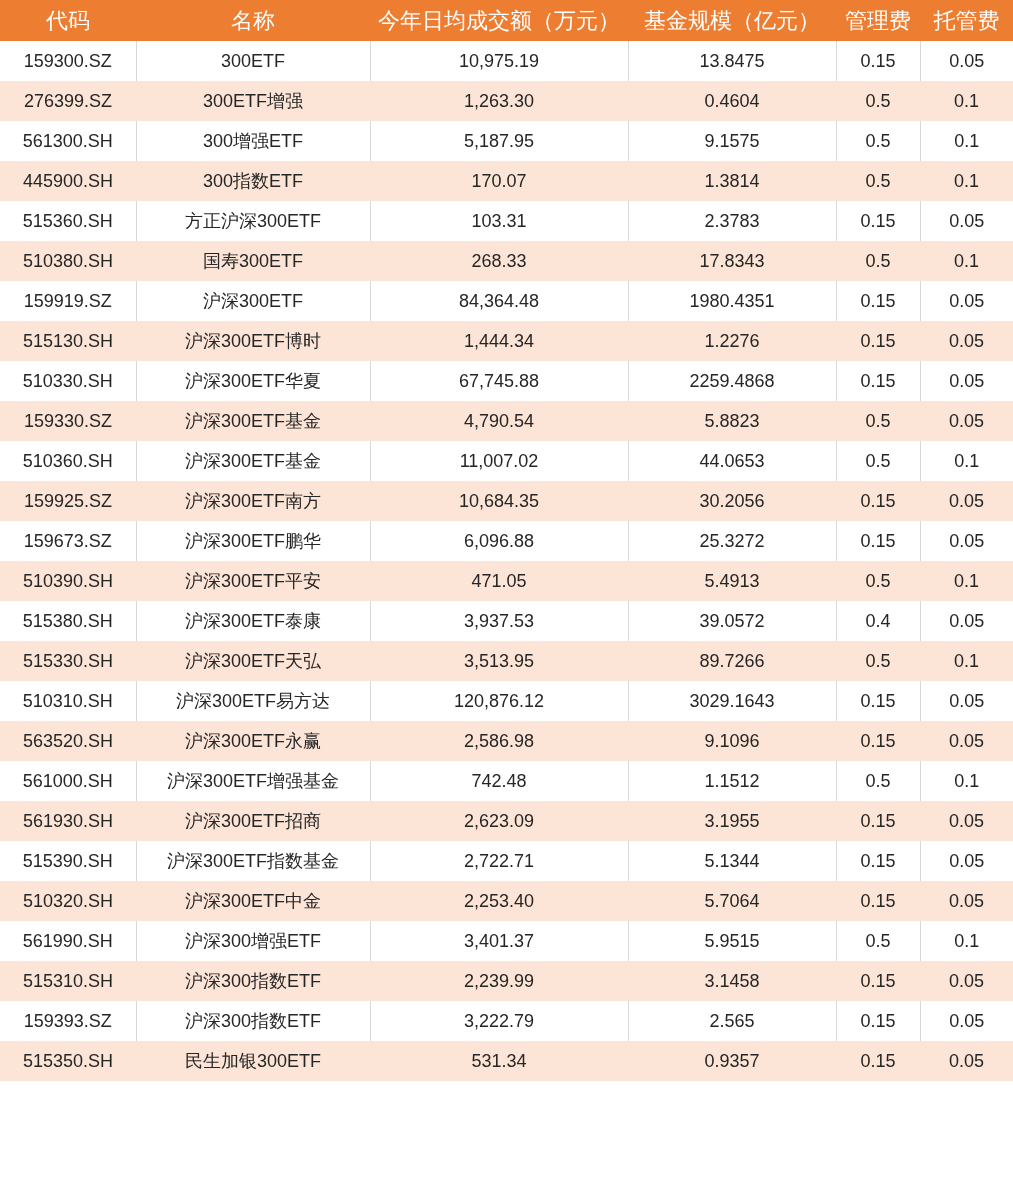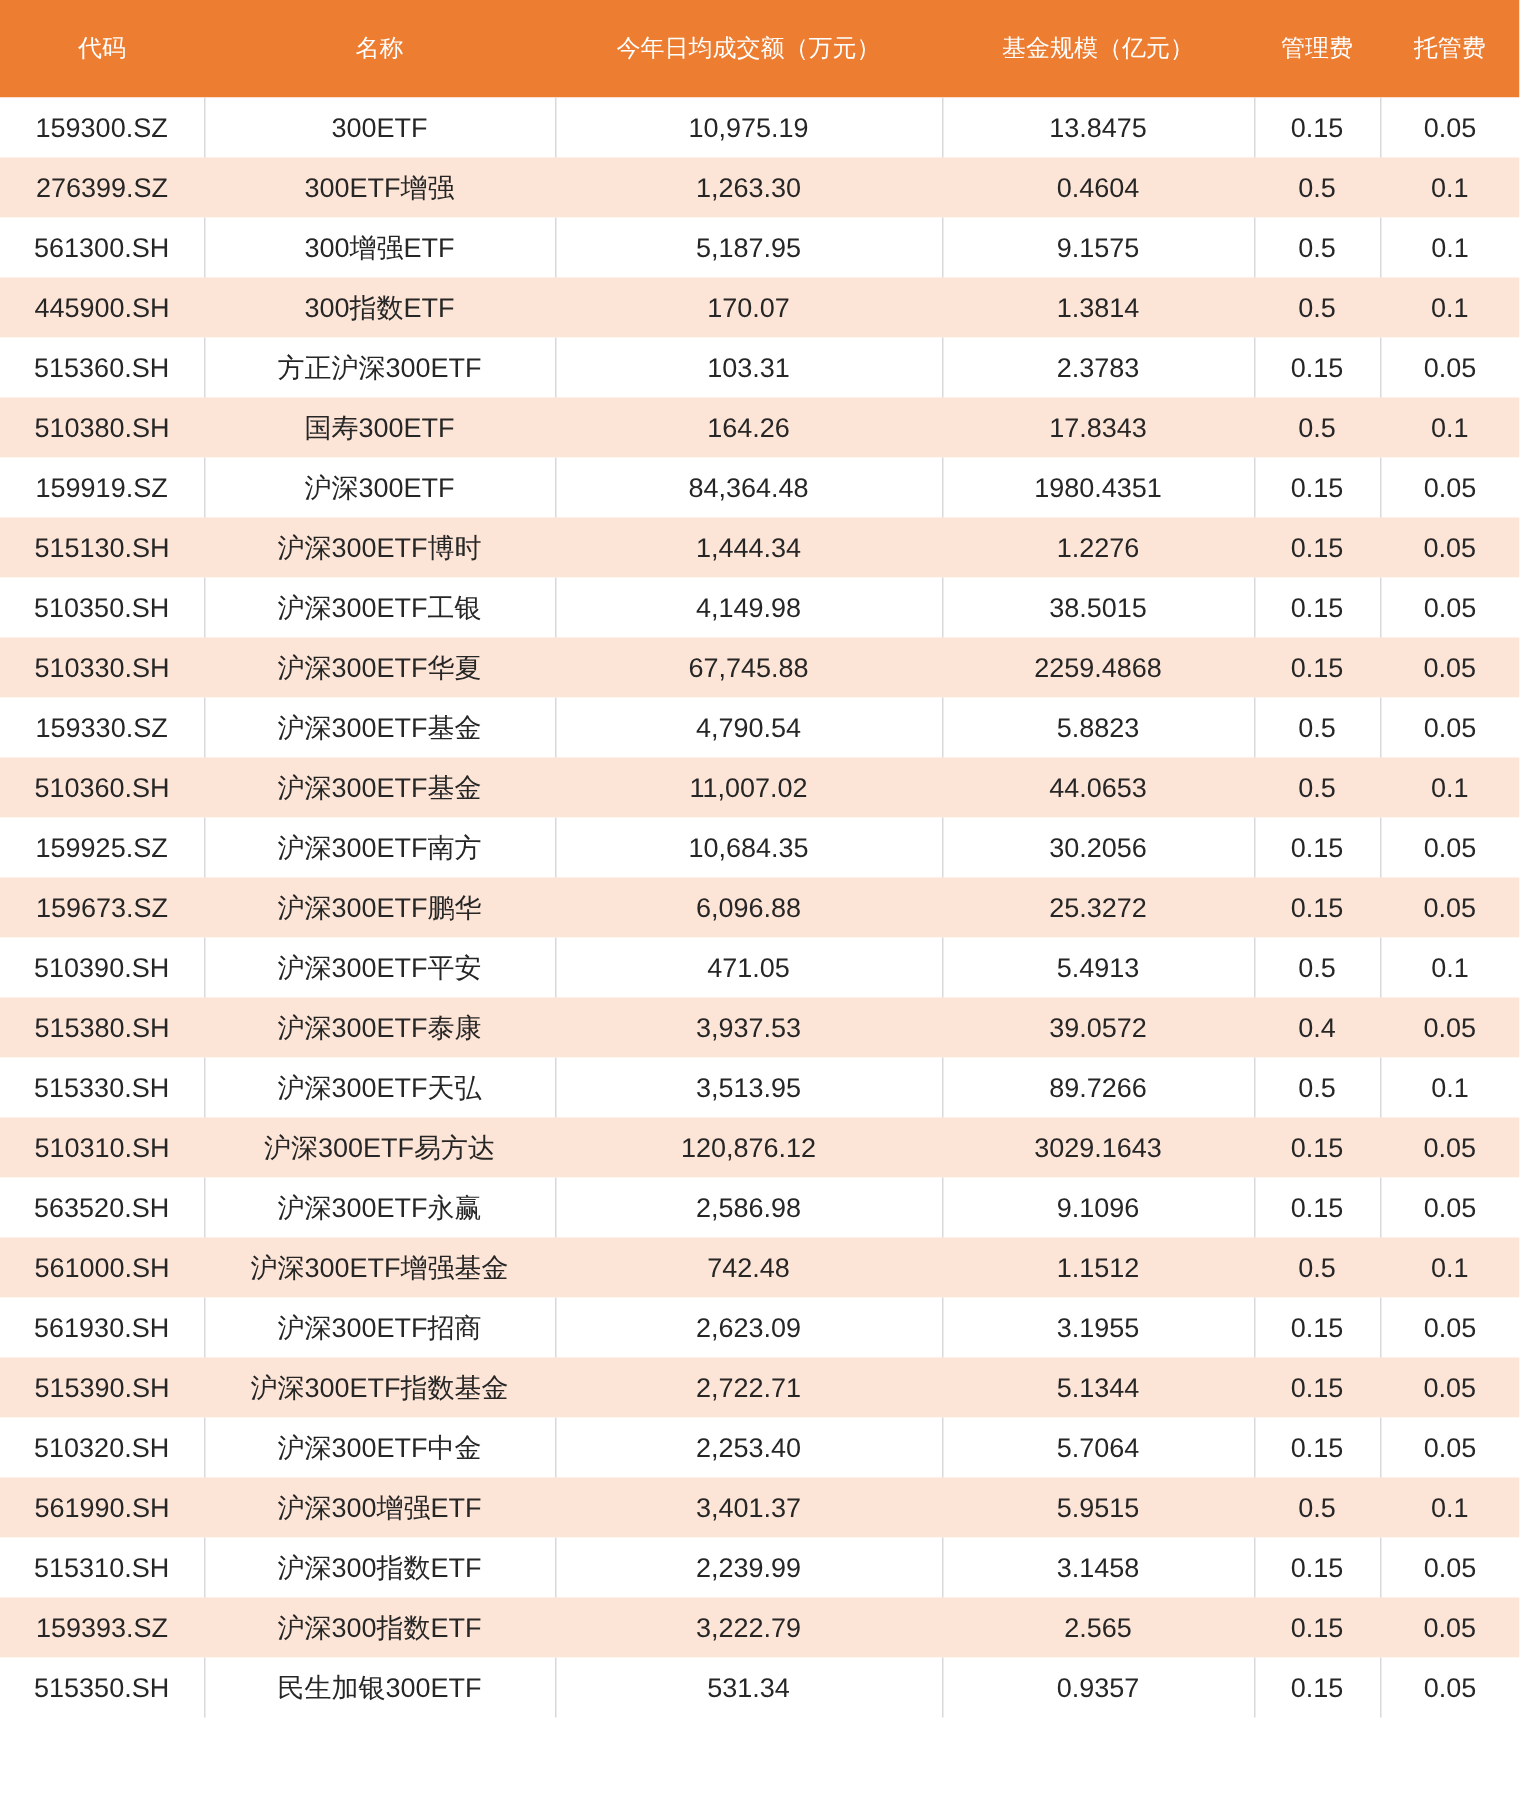--- a/index.html
+++ b/index.html
@@ -16,22 +16,22 @@
   table.etf-table {
     width: 1013px;
     border-collapse: collapse;
     table-layout: fixed;
   }
   table.etf-table th {
     height: 41px;
     background: #ED7D31;
     color: #ffffff;
     font-weight: normal;
-    font-size: 16px;
-    padding: 12px;
+    font-size: 22px;
+    padding: 0;
     text-align: center;
     vertical-align: middle;
   }
   table.etf-table td {
     height: 40px;
     padding: 0;
     text-align: center;
     vertical-align: middle;
     font-size: 18px;
     color: #262626;
@@ -105,46 +105,38 @@
         <td>515360.SH</td>
         <td>方正沪深300ETF</td>
         <td>103.31</td>
         <td>2.3783</td>
         <td>0.15</td>
         <td>0.05</td>
       </tr>
       <tr>
         <td>510380.SH</td>
         <td>国寿300ETF</td>
-        <td>164.26</td>
+        <td>268.33</td>
         <td>17.8343</td>
         <td>0.5</td>
         <td>0.1</td>
       </tr>
       <tr>
         <td>159919.SZ</td>
         <td>沪深300ETF</td>
         <td>84,364.48</td>
         <td>1980.4351</td>
         <td>0.15</td>
         <td>0.05</td>
       </tr>
       <tr>
         <td>515130.SH</td>
         <td>沪深300ETF博时</td>
         <td>1,444.34</td>
         <td>1.2276</td>
-        <td>0.15</td>
-        <td>0.05</td>
-      </tr>
-      <tr>
-        <td>510350.SH</td>
-        <td>沪深300ETF工银</td>
-        <td>4,149.98</td>
-        <td>38.5015</td>
         <td>0.15</td>
         <td>0.05</td>
       </tr>
       <tr>
         <td>510330.SH</td>
         <td>沪深300ETF华夏</td>
         <td>67,745.88</td>
         <td>2259.4868</td>
         <td>0.15</td>
         <td>0.05</td>

